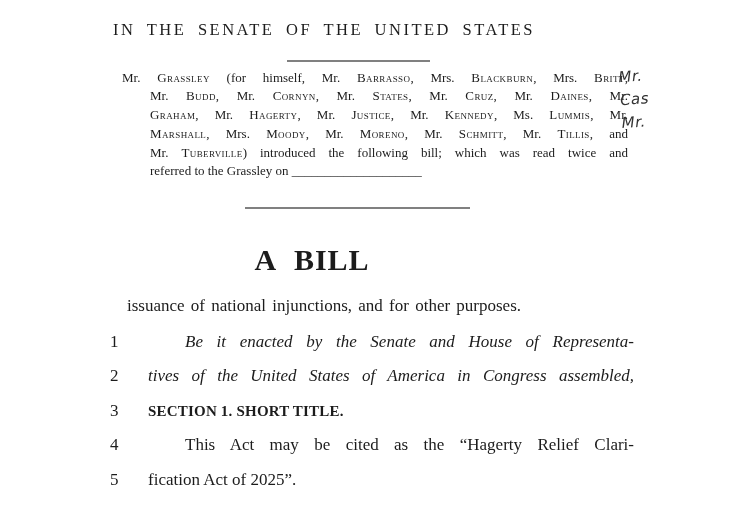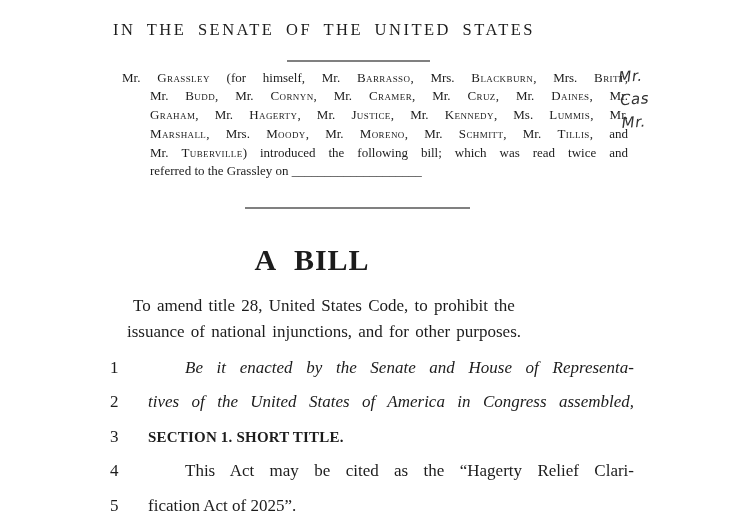--- a/index.html
+++ b/index.html
@@ -52,38 +52,37 @@
 <body>
 
 <div class="page">
 
   <div class="chamber-header">IN THE SENATE OF THE UNITED STATES</div>
 
   <div class="rule rule-top"></div>
 
   <div class="sponsors" id="sponsors">
       <div class="spon-line first just"><span>Mr. </span><span class="sc">Grassley</span><span> (for himself, Mr. </span><span class="sc">Barrasso</span><span>, Mrs. </span><span class="sc">Blackburn</span><span>, Mrs. </span><span class="sc">Britt</span><span>,</span></div>
-      <div class="spon-line just"><span>Mr. </span><span class="sc">Budd</span><span>, Mr. </span><span class="sc">Cornyn</span><span>, Mr. </span><span class="sc">Cramer</span><span>, Mr. </span><span class="sc">Cruz</span><span>, Mr. </span><span class="sc">Daines</span><span>, Mr.</span></div>
+      <div class="spon-line just"><span>Mr. </span><span class="sc">Budd</span><span>, Mr. </span><span class="sc">Cornyn</span><span>, Mr. </span><span class="sc">States</span><span>, Mr. </span><span class="sc">Cruz</span><span>, Mr. </span><span class="sc">Daines</span><span>, Mr.</span></div>
       <div class="spon-line just"><span class="sc">Graham</span><span>, Mr. </span><span class="sc">Hagerty</span><span>, Mr. </span><span class="sc">Justice</span><span>, Mr. </span><span class="sc">Kennedy</span><span>, Ms. </span><span class="sc">Lummis</span><span>, Mr.</span></div>
       <div class="spon-line just"><span class="sc">Marshall</span><span>, Mrs. </span><span class="sc">Moody</span><span>, Mr. </span><span class="sc">Moreno</span><span>, Mr. </span><span class="sc">Schmitt</span><span>, Mr. </span><span class="sc">Tillis</span><span>, and</span></div>
       <div class="spon-line just"><span>Mr. </span><span class="sc">Tuberville</span><span>) introduced the following bill; which was read twice and</span></div>
       <div class="spon-line"><span>referred to the Grassley on </span><span>____________________</span></div>
     </div>
 
   <div class="annotation">
     <div>Mr. Cassidy</div>
     <div>Mr. Lee</div>
   </div>
 
   <div class="rule rule-mid"></div>
 
   <div class="bill-title">A BILL</div>
 
   <div class="preamble">
-    <div>To amend title 28, United States Code, to prohibit the</div>
     <div>issuance of national injunctions, and for other purposes.</div>
   </div>
 
   <div class="bill-body" id="body-lines">
       <div class="bline">
         <span class="lnum">1</span>
         <span class="ltxt it ind just">Be it enacted by the Senate and House of Representa-</span>
       </div>
       <div class="bline">
         <span class="lnum">2</span>

